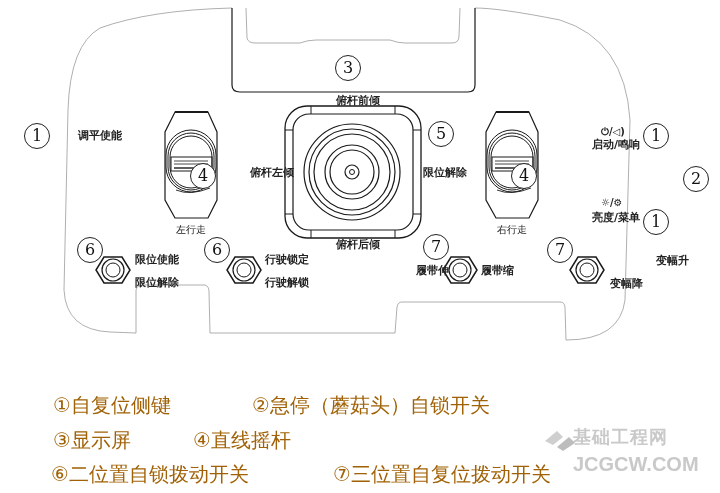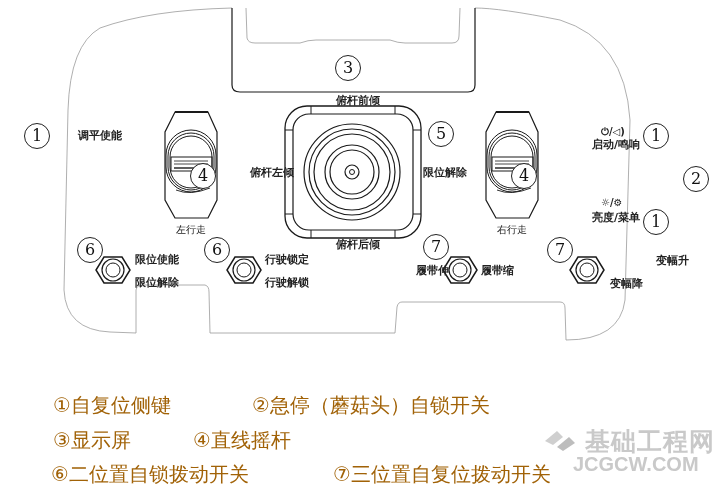--- a/index.html
+++ b/index.html
@@ -4,21 +4,21 @@
 <style>
   html, body { margin: 0; padding: 0; background: #ffffff; }
   body { width: 720px; height: 493px; position: relative; overflow: hidden; font-family: "DejaVu Sans", "Liberation Sans", sans-serif; color: #000; }
   #stage { position: absolute; left: 0; top: 0; width: 720px; height: 493px; }
   svg { position: absolute; left: 0; top: 0; }
   .lbl { position: absolute; font-size: 11px; font-weight: bold; color: #222; white-space: nowrap; line-height: 10px; }
   .lbl-md { position: absolute; font-size: 10px; color: #222; white-space: nowrap; line-height: 12px; }
   .num { position: absolute; width: 26px; height: 26px; border: 1.3px solid #222; border-radius: 50%; box-sizing: border-box; font-family: "DejaVu Serif", "Liberation Serif", serif; font-size: 16px; line-height: 23px; text-align: center; background: #fff; color: #111; }
   .legend { position: absolute; font-size: 20px; line-height: 24px; color: #a16207; white-space: nowrap; font-family: "DejaVu Sans", "Liberation Sans", sans-serif; }
   .watermark { position: absolute; left: 555px; top: 425px; color: #c9c9c9; white-space: nowrap; }
-  .wm-cn { position: absolute; left: 30px; top: 0; font-size: 25px; font-weight: bold; letter-spacing: 1px; }
+  .wm-cn { position: absolute; left: 18px; top: 0; font-size: 18px; font-weight: bold; letter-spacing: 1px; }
   .wm-en { position: absolute; left: 18px; top: 28px; font-size: 20px; font-weight: bold; font-family: "Liberation Sans", sans-serif; }
   .wm-logo { position: absolute; left: -12px; top: 4px; width: 34px; height: 24px; }
 </style>
 </head>
 <body>
 
 <div id="stage">
 
   <svg width="720" height="493" viewBox="0 0 720 493">
 

